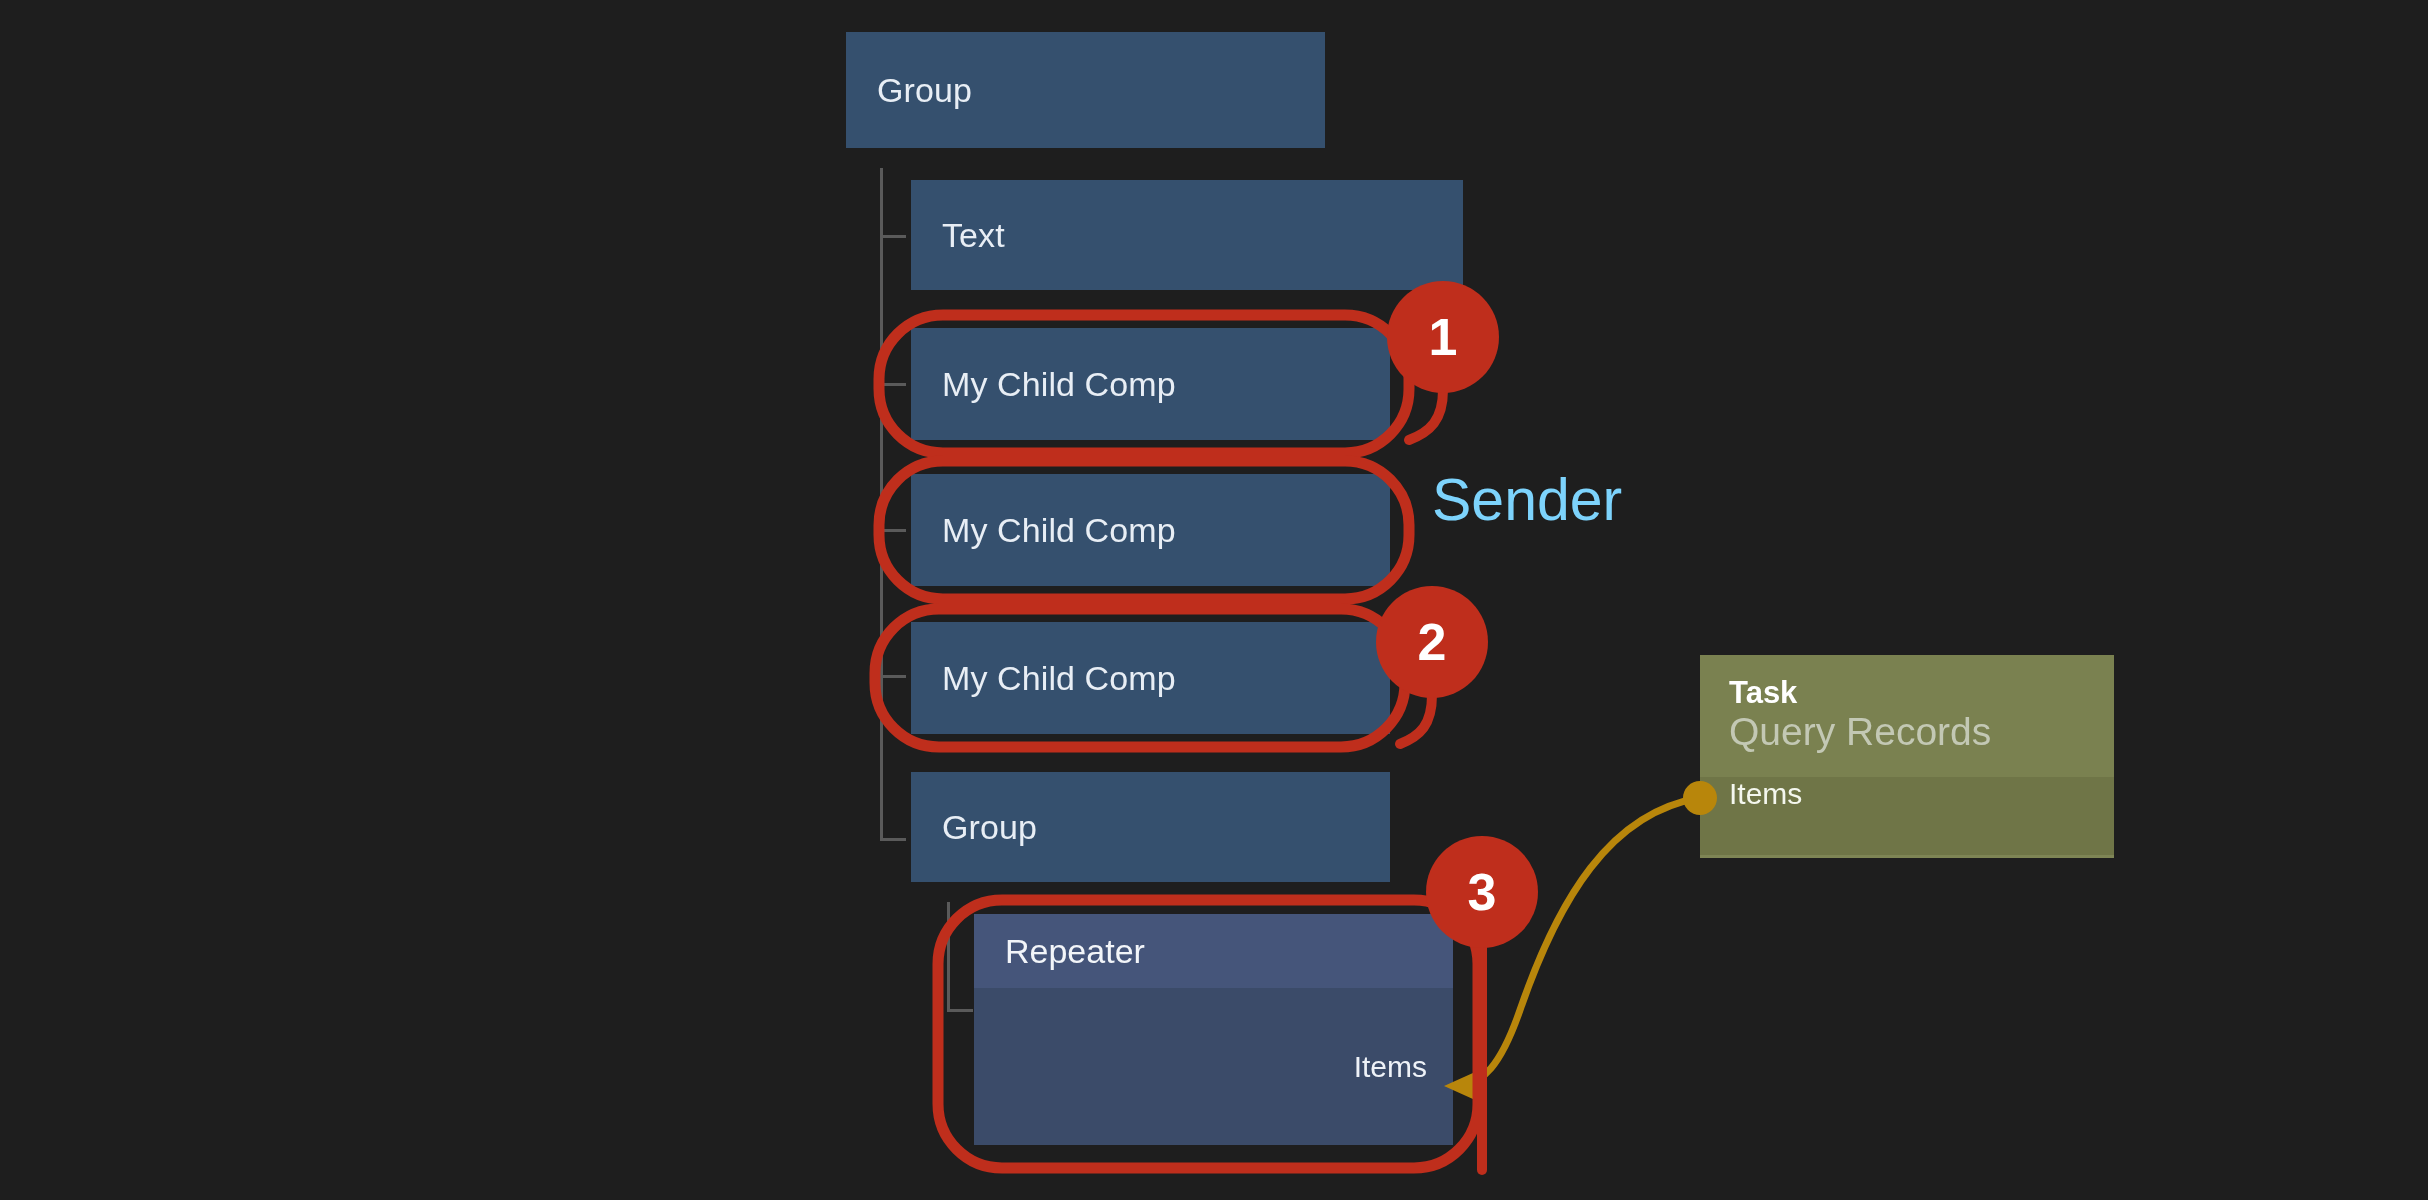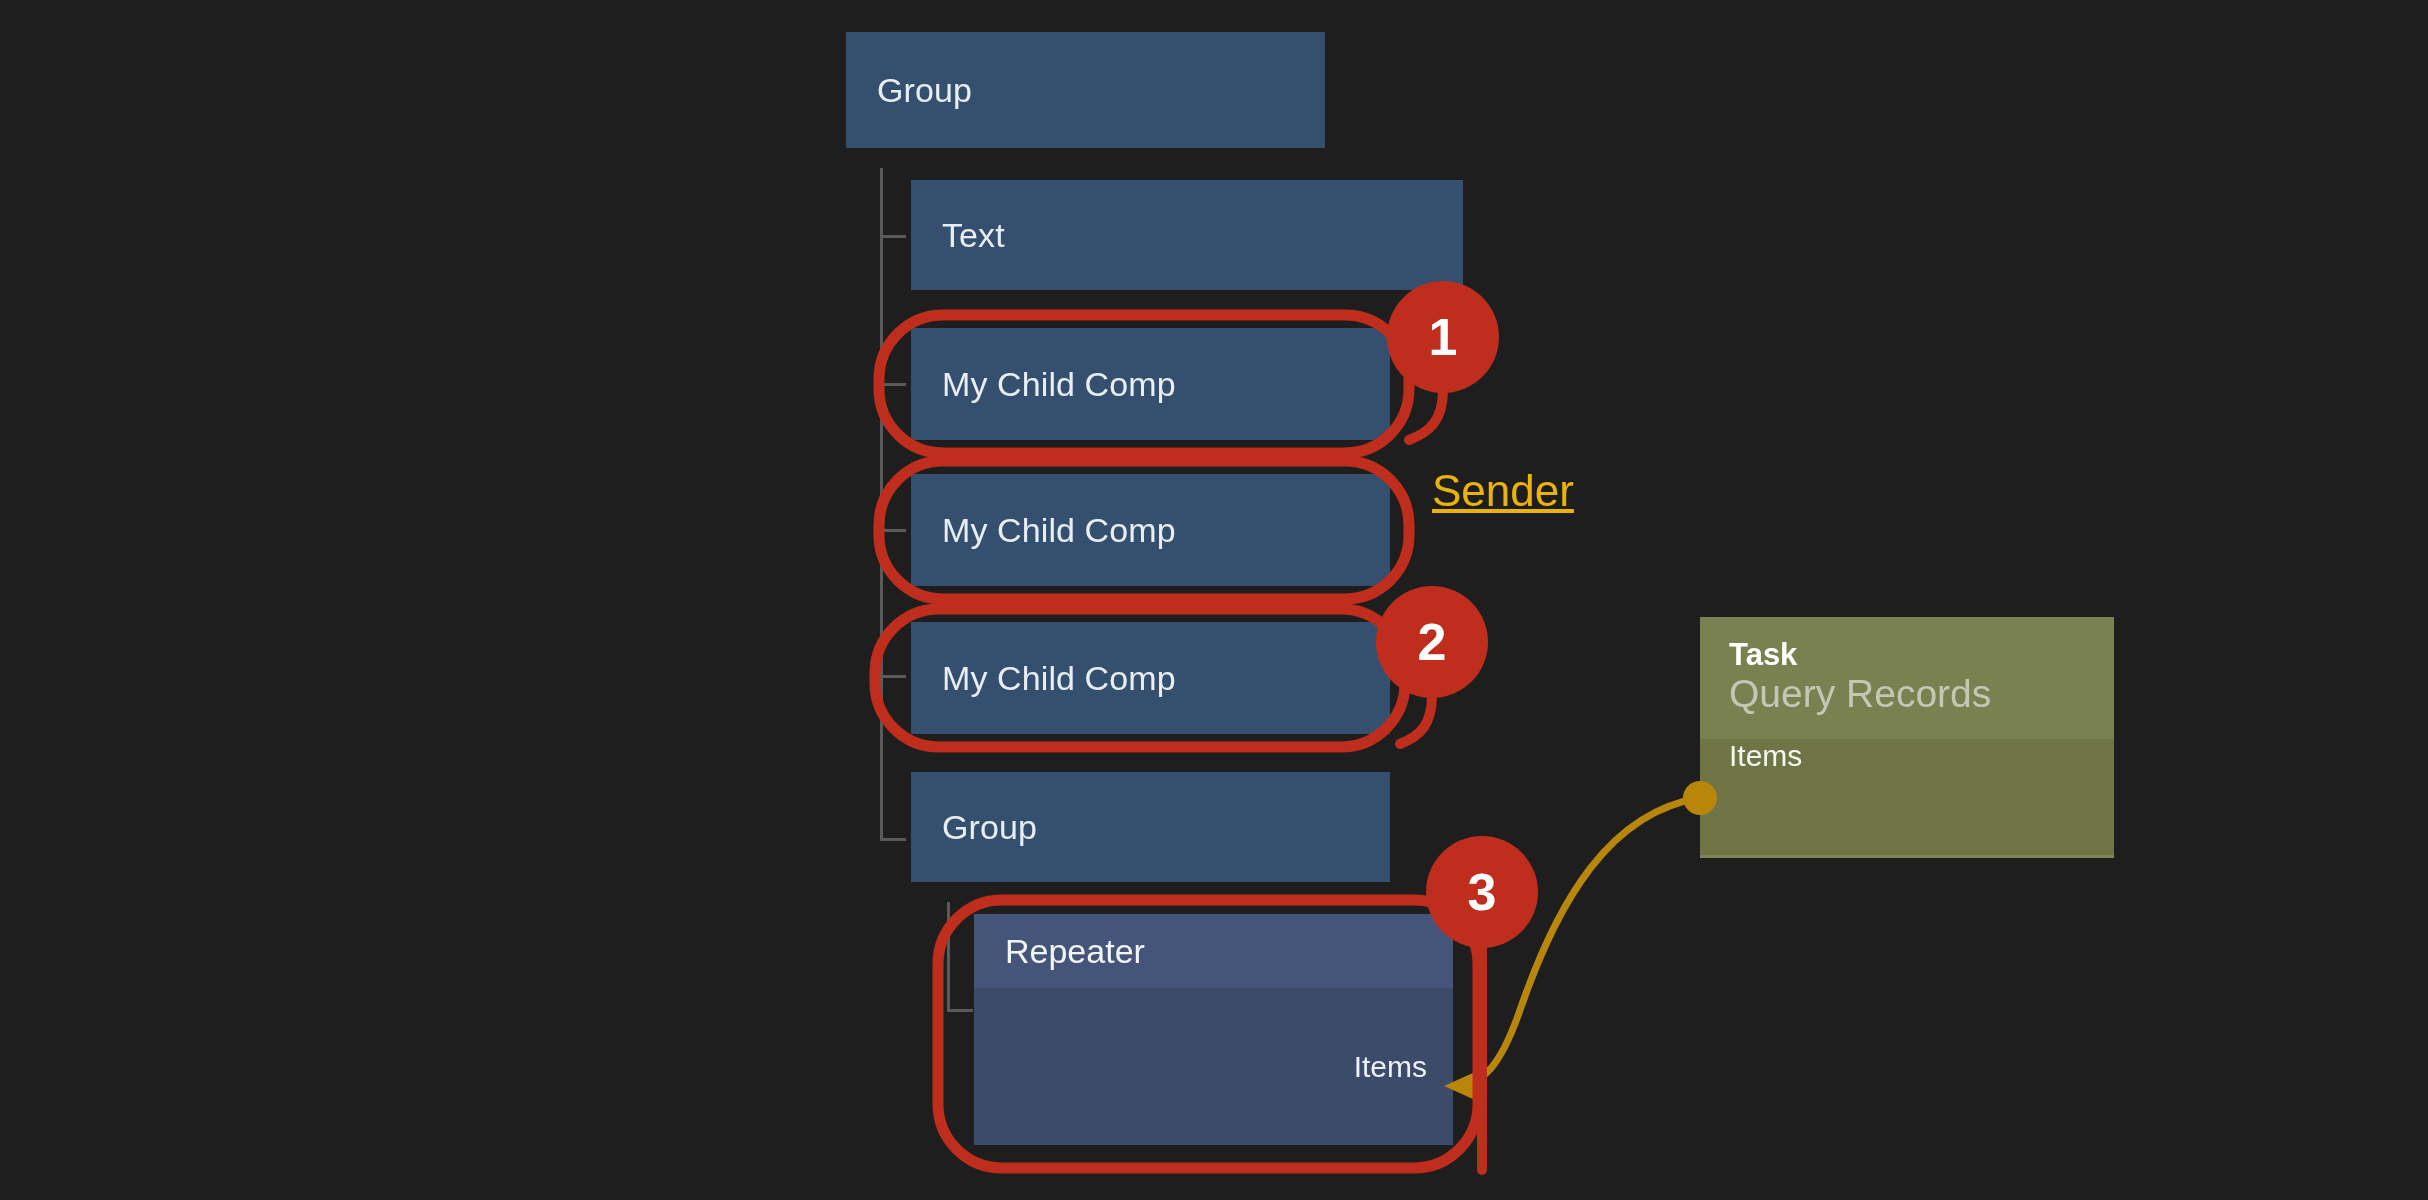--- a/index.html
+++ b/index.html
@@ -88,20 +88,21 @@
   }
 
   
   .task .gnode-head {
     background: #7a8150;
     height: 122px;
     flex-direction: column;
     align-items: flex-start;
     justify-content: center;
     padding-left: 29px;
+    margin-top: 38px;
   }
   .task .gnode-body {
     background: #6f7547;
     padding-left: 29px;
   }
   .task-title {
     color: #ffffff;
     font-size: 31px;
     font-weight: bold;
     line-height: 1.05;
@@ -145,25 +146,24 @@
     justify-content: center;
     color: #ffffff;
     font-size: 52px;
     font-weight: bold;
     font-family: "Liberation Sans", "DejaVu Sans", sans-serif;
   }
 
   
   .anno-text {
     position: absolute;
-    color: #eab308;
-    font-size: 44px;
+    color: #7dd3fc;
+    font-size: 59px;
     font-family: "Liberation Sans", "DejaVu Sans", sans-serif;
     white-space: nowrap;
-    text-decoration: underline;
   }
 </style>
 </head>
 <body>
 
 <div id="canvas">
 
   <div class="tree-line tree-v" style="left:880px; top:168px; height:672px;"></div>
 
   <div class="tree-line tree-h" style="left:880px; top:235px; width:26px;"></div>

